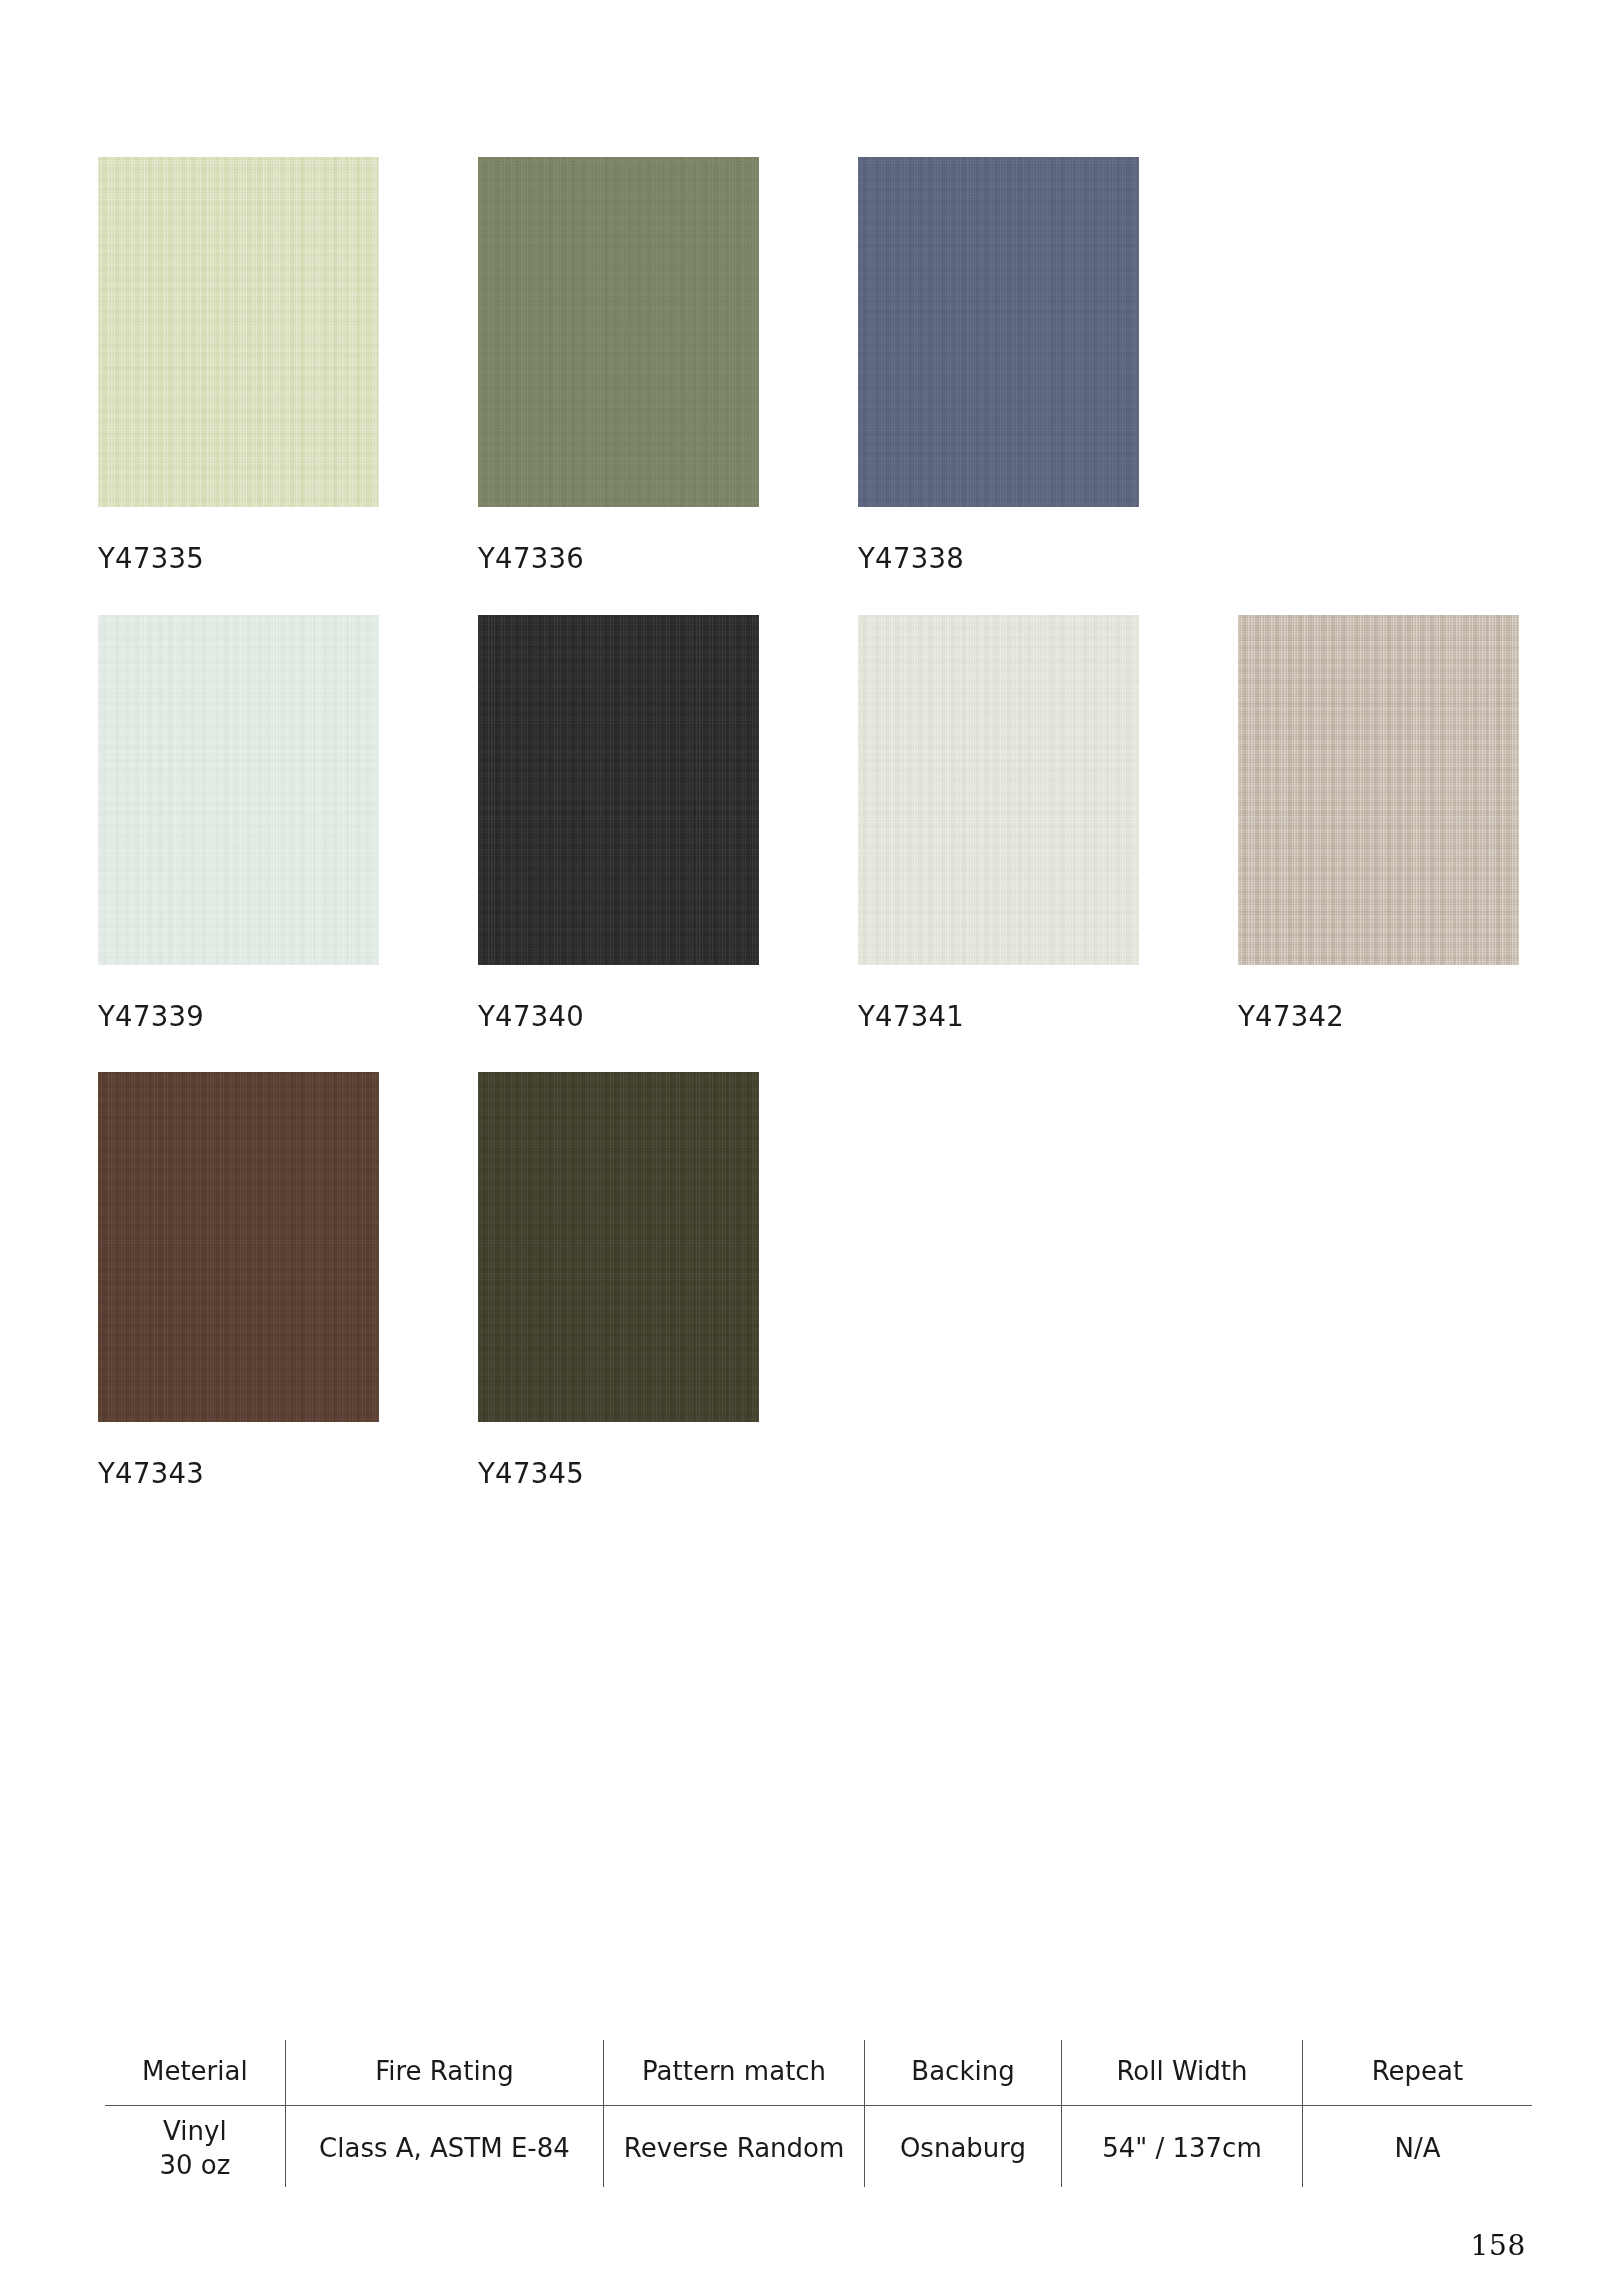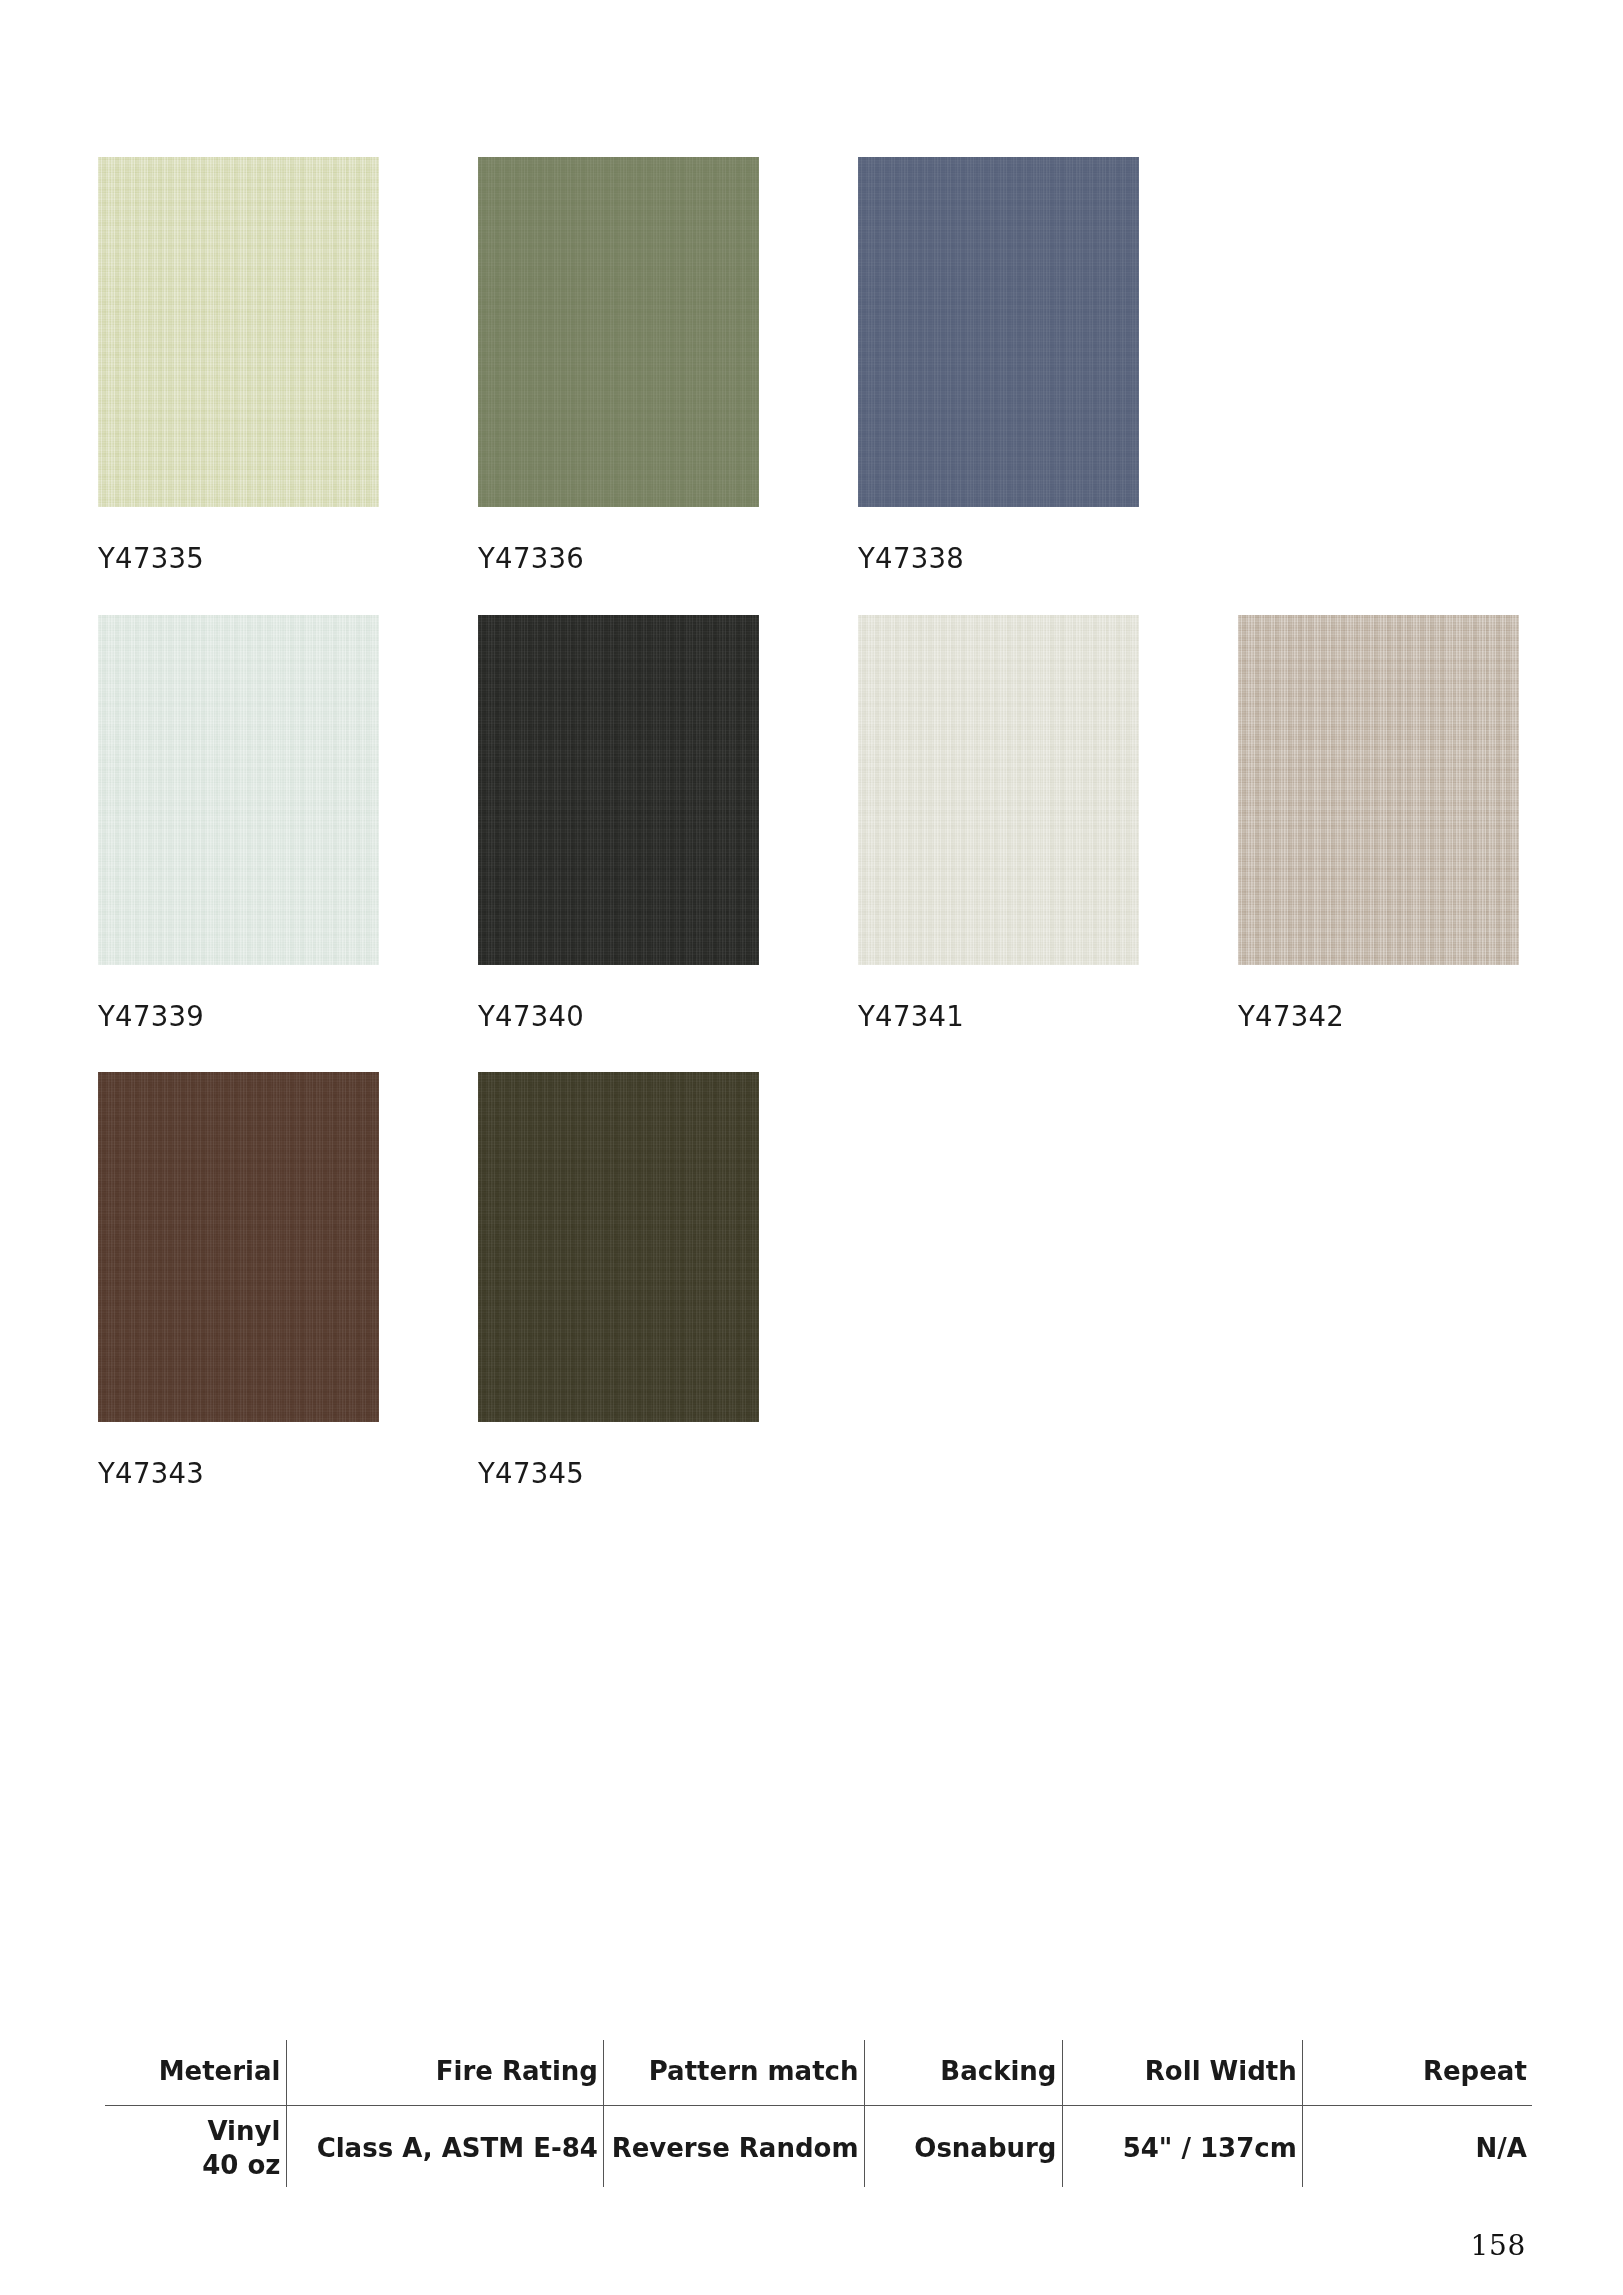--- a/index.html
+++ b/index.html
@@ -99,25 +99,25 @@
   #spec-table {
     position: absolute;
     left: 105px;
     top: 2040px;
     width: 1427px;
     border-collapse: collapse;
     font-size: 26px;
     color: #1a1a1a;
   }
   #spec-table td {
-    text-align: right;
+    text-align: center;
     vertical-align: middle;
     border-right: 1.3px solid #555555;
     padding: 0 5.2px;
-    font-weight: 700;
+    font-weight: 400;
   }
   #spec-table td:last-child { border-right: none; }
   #spec-table tr.header-row td {
     height: 61px;
     padding-bottom: 3.9px;
   }
   #spec-table tr.header-row {
     border-bottom: 1.3px solid #555555;
   }
   #spec-table tr.value-row td {
@@ -201,21 +201,21 @@
       <td class="col-material">Meterial</td>
       <td class="col-fire">Fire Rating</td>
       <td class="col-pattern">Pattern match</td>
       <td class="col-backing">Backing</td>
       <td class="col-rollwidth">Roll Width</td>
       <td class="col-repeat">Repeat</td>
     </tr>
     <tr class="value-row">
       <td class="col-material cell-multiline">
         <div>Vinyl</div>
-        <div>40 oz</div>
+        <div>30 oz</div>
       </td>
       <td class="col-fire">Class A, ASTM E-84</td>
       <td class="col-pattern">Reverse Random</td>
       <td class="col-backing">Osnaburg</td>
       <td class="col-rollwidth">54" / 137cm</td>
       <td class="col-repeat">N/A</td>
     </tr>
   </tbody>
 </table>
 

